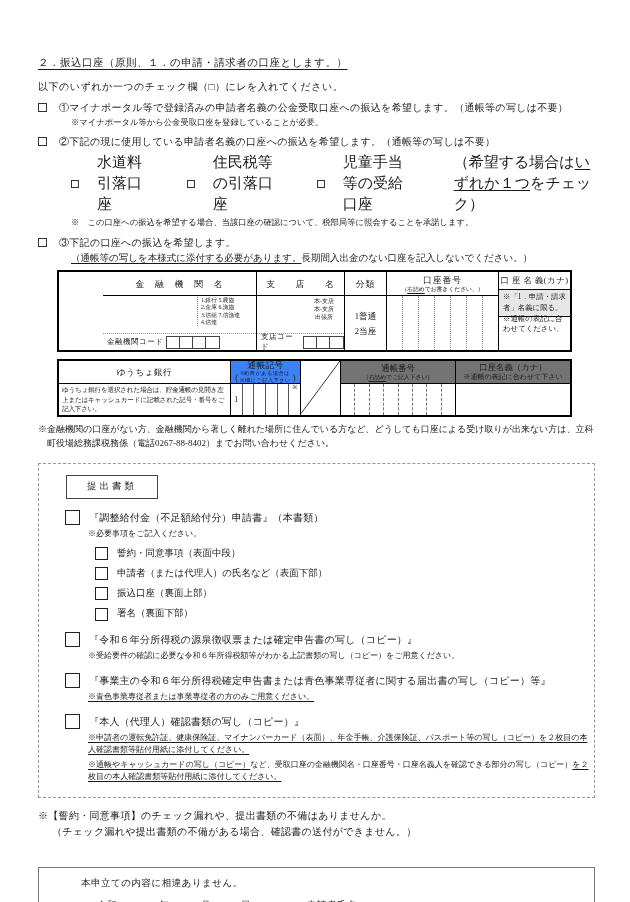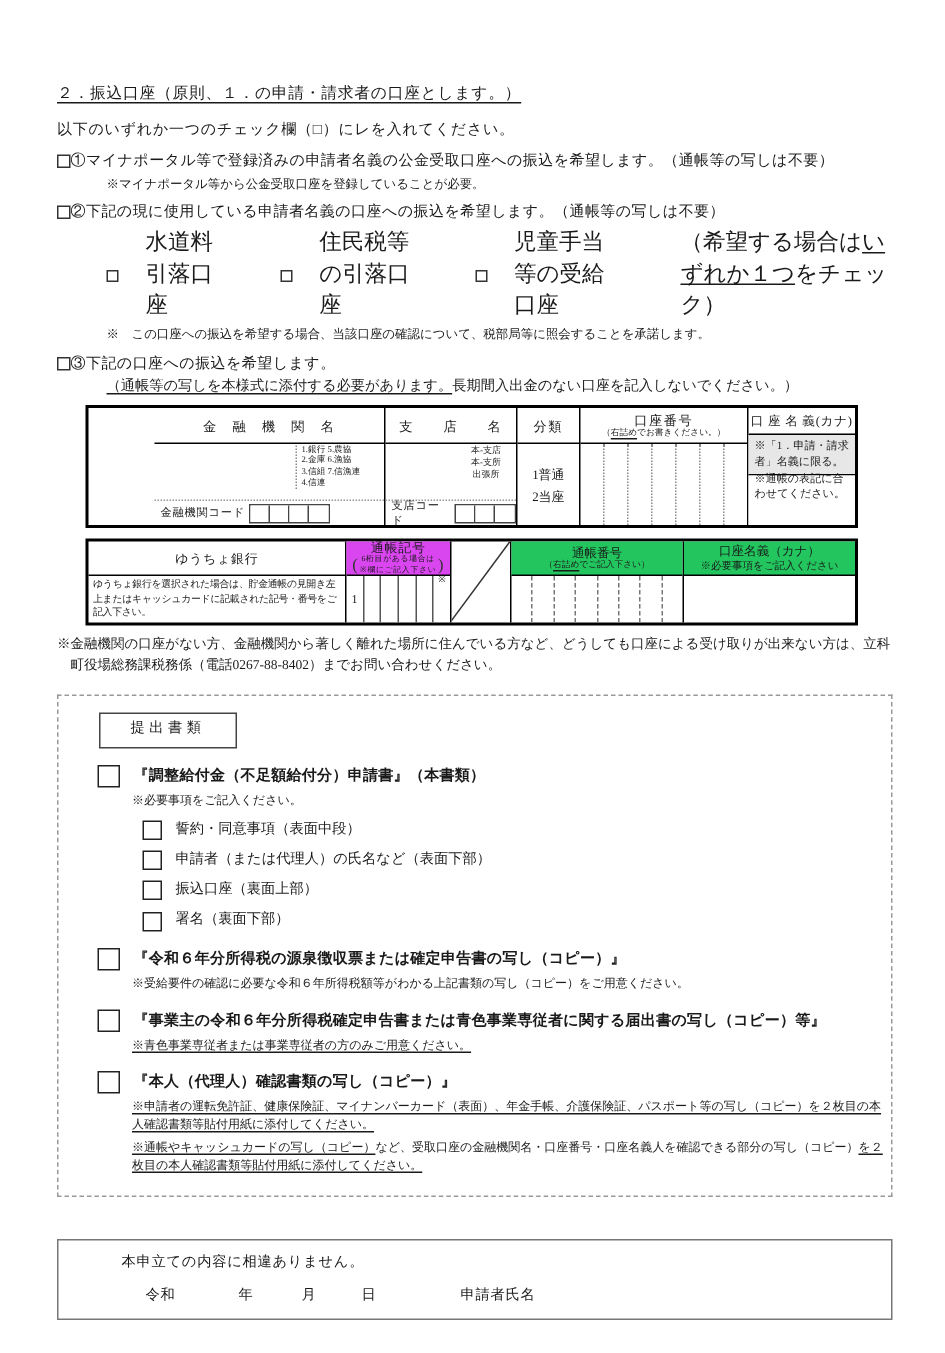--- a/index.html
+++ b/index.html
@@ -8,21 +8,21 @@
     position:relative; width:630px; height:902px; background:#ffffff;
     font-family:"Liberation Serif","DejaVu Serif",serif;
     color:#1a1a1a; font-size:10px; line-height:1.4; overflow:hidden;
     padding:56px 34px 0 38px;
   }
   .u { text-decoration:underline; text-underline-offset:2px; }
   .section-title { font-size:10.5px; letter-spacing:0.5px; margin-bottom:9px; }
   .section-title span { text-decoration:underline; text-underline-offset:3px; }
   .instruction { letter-spacing:0.5px; margin-bottom:7px; }
 
-  .opt-row { display:flex; align-items:flex-start; margin-top:7px;text-align:right; }
+  .opt-row { display:flex; align-items:flex-start; gap:12px; margin-top:7px;text-align:right; }
   .cb { width:9px; height:9px; border:1px solid #333; background:#fff; flex:none; margin-top:2px; }
   .opt-label { letter-spacing:0.3px; }
   .opt-note { margin-left:33px; font-size:8.3px; margin-top:2px; }
   .sub-opts { margin-left:33px; margin-top:3px; font-size:15px; display:flex; align-items:center; gap:18px; }
   .scb { width:8px; height:8px; border:1px solid #333; flex:none; }
   .sub-gap { width:10px; }
   .opt3-note { margin-left:33px; font-size:9.5px; margin-top:2px; }
 
   
   .btable { margin:5px 0 0 19px; width:515px; height:82px; border:2px solid #000; display:flex; background:#fff;padding-left:44px; }
@@ -46,47 +46,47 @@
   .holder-head { height:17px; display:flex; align-items:center; justify-content:center; font-size:8.4px; letter-spacing:0.5px; }
   .holder-note { background:#e7e7e7; border-top:1px solid #000; border-bottom:1px solid #000; font-size:7.4px; line-height:1.45; padding:2px 4px; height:28px; }
   .holder-empty { height:33px; background:#fff; }
 
   
   .ytable { margin:7px 0 0 19px; width:515px; height:58px; border:2px solid #000; display:flex; background:#fff; }
   .yt-col { flex:none; border-right:1px solid #000; position:relative; }
   .yt-col:last-child { border-right:none; flex:1; }
   .y1 { width:172px; } .y2 { width:70px; } .y3 { width:40px; } .y4 { width:115px; }
   .yt-head { height:23px; border-bottom:1px solid #000; display:flex; align-items:center; justify-content:center; font-size:8.6px; letter-spacing:0.5px; }
-  .yt-head.shaded { background:#d946ef; }
+  .yt-head.shaded { background:#3b82f6; }
   .yt-head-col { flex-direction:column; line-height:1.1; }
   .bracket-note { display:flex; align-items:center; gap:1px; }
   .bracket-note .paren { font-size:11px; font-weight:400; color:#333; }
   .bracket-note .bn-lines { font-size:5.2px; line-height:1.25; text-align:center; }
   .yt-body { height:31px; position:relative; }
   .y1 .yt-body { font-size:6.6px; line-height:1.45; padding:1px 3px; letter-spacing:-0.2px; }
   .sym-cells { display:flex; height:100%; }
   .sym-cells div { flex:1; border-right:1px solid #555; position:relative; font-size:8px; display:flex; align-items:center; justify-content:center; }
   .sym-cells div:last-child { border-right:none; }
   .sym-cells .mark { align-items:flex-start; font-size:6px; line-height:1.1; }
   .diag-cell { position:absolute; inset:0; }
   .num-cells { display:flex; height:100%; }
   .num-cells div { flex:1; border-right:1px dashed #777; }
   .num-cells div:last-child { border-right:none; }
-  .yt-head2 { height:23px; border-bottom:1px solid #000; background:#22c55e; display:flex; flex-direction:column; align-items:center; justify-content:center; font-size:8.4px; line-height:1.2;font-family:Liberation Serif, serif; }
+  .yt-head2 { height:23px; border-bottom:1px solid #000; background:#737373; display:flex; flex-direction:column; align-items:center; justify-content:center; font-size:8.4px; line-height:1.2;font-family:Liberation Serif, serif; }
   .yt-head2 .tiny { font-size:5.8px; }
 
   .contact-note { margin-top:6px; font-size:9px; line-height:1.5; }
   .contact-note .l2 { padding-left:9px; }
 
   
   .docs-box { margin-top:13px; width:557px; border:1px dashed #999; padding:11px 14px 14px; background:#fff; }
   .docs-label { display:inline-block; border:1px solid #444; padding:4px 20px; font-size:9.5px; letter-spacing:3px; margin-left:13px; }
   .doc-row { display:flex; align-items:flex-start; gap:9px; margin-left:12px; margin-top:11px; }
   .doc-cb { width:15px; height:15px; border:1.5px solid #222; background:#fff; flex:none; }
-  .doc-title { font-size:10px; letter-spacing:0.2px; padding-top:1px;font-weight:bold; }
+  .doc-title { font-size:10px; letter-spacing:0.2px; padding-top:1px; }
   .doc-note { margin-left:35px; margin-top:3px; font-size:8px; line-height:1.5; width:505px; }
   .sub-row { display:flex; align-items:center; gap:9px; margin-left:42px; margin-top:7px; }
   .sub-cb { width:13px; height:13px; border:1.2px solid #222; background:#fff; flex:none; }
   .sub-label { font-size:9.5px; }
 
   .warning { margin-top:11px; font-size:10px; letter-spacing:0.3px; }
   .warning .l2 { margin-left:14px; margin-top:2px; }
 
   .decl-box { margin-top:28px; width:557px; height:54px; border:1px solid #777; padding:9px 0 0 42px; }
   .decl-statement { font-size:9.5px; letter-spacing:0.5px; }
@@ -248,21 +248,21 @@
             <div></div>
             <div></div>
             <div></div>
             <div></div>
         </div>
       </div>
     </div>
     <div class="yt-col">
       <div class="yt-head2">
         <div>口座名義（カナ）</div>
-        <div style="font-size:7px;">※必要事項をご記入ください</div>
+        <div style="font-size:7px;">※通帳の表記に合わせて下さい</div>
       </div>
       <div class="yt-body"></div>
     </div>
   </div>
 
   <div class="contact-note">
     <div>※金融機関の口座がない方、金融機関から著しく離れた場所に住んでいる方など、どうしても口座による受け取りが出来ない方は、立科</div>
     <div class="l2">町役場総務課税務係（電話0267-88-8402）までお問い合わせください。</div>
   </div>
 
@@ -310,20 +310,24 @@
     <div class="doc-row">
       <span class="doc-cb"></span>
       <span class="doc-title">『本人（代理人）確認書類の写し（コピー）』</span>
     </div>
     <div class="doc-note"><span class="u">※申請者の運転免許証、健康保険証、マイナンバーカード（表面）、年金手帳、介護保険証、パスポート等の写し（コピー）を２枚目の本人確認書類等貼付用紙に添付してください。</span></div>
 
     
     <div class="doc-note"><span class="u">※通帳やキャッシュカードの写し（コピー）</span><span>など、受取口座の金融機関名・口座番号・口座名義人を確認できる部分の写し（コピー）</span><span class="u">を２枚目の本人確認書類等貼付用紙に添付してください。</span></div>
   </div>
 
+  <div class="warning">
+    <div>※【誓約・同意事項】のチェック漏れや、提出書類の不備はありませんか。</div>
+    <div class="l2">（チェック漏れや提出書類の不備がある場合、確認書の送付ができません。）</div>
+  </div>
 
   <div class="decl-box">
     <div class="decl-statement">本申立ての内容に相違ありません。</div>
     <div class="decl-date">
       <span class="era">令和</span>
       <span class="y">年</span>
       <span class="m">月</span>
       <span class="d">日</span>
       <span class="nm">申請者氏名</span>
     </div>

